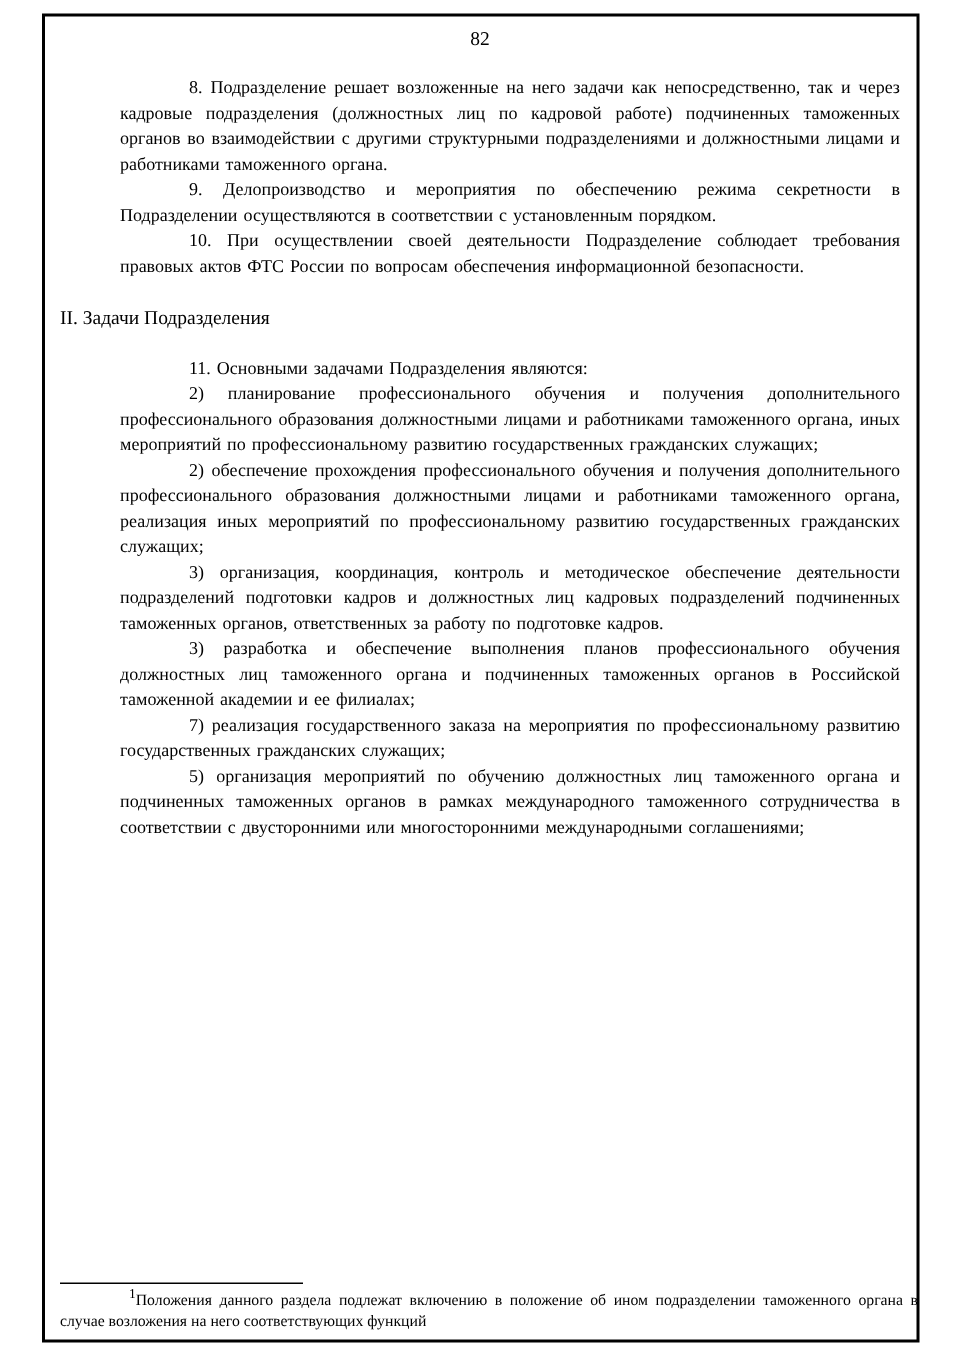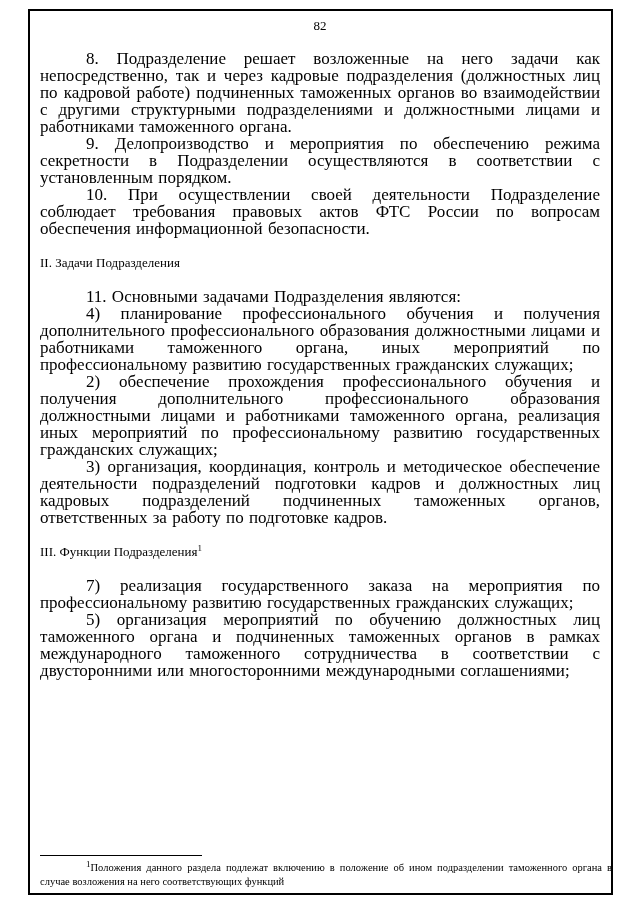--- a/index.html
+++ b/index.html
@@ -25,25 +25,26 @@
     position: absolute;
     left: 40px; right: 40px; top: 18px;
   }
   .page-number {
     text-align: center;
     font-size: 13px;
     line-height: 16px;
     margin-bottom: 16px;
   }
   p.body {
-    font-size: 17px;
+    font-size: 12px;
     line-height: 17px;
     text-align: justify;
     text-indent: 46px;
     word-spacing: 1px;
+    margin-left: 40px;
   }
   h2.heading {
     font-size: 13px;
     line-height: 17px;
     font-weight: normal;
     text-align: left;
     margin: 17px 0;
   }
   sup {
     font-size: 9px;
@@ -77,28 +78,26 @@
 
     <p class="body">8. Подразделение решает возложенные на него задачи как непосредственно, так и через кадровые подразделения (должностных лиц по кадровой работе) подчиненных таможенных органов во взаимодействии с другими структурными подразделениями и должностными лицами и работниками таможенного органа.</p>
     <p class="body">9. Делопроизводство и мероприятия по обеспечению режима секретности в Подразделении осуществляются в соответствии с установленным порядком.</p>
     <p class="body">10. При осуществлении своей деятельности Подразделение соблюдает требования правовых актов ФТС России по вопросам обеспечения информационной безопасности.</p>
 
     <h2 class="heading">
       <span>II. Задачи Подразделения</span>
     </h2>
 
     <p class="body">11. Основными задачами Подразделения являются:</p>
-    <p class="body">4) планирование профессионального обучения и получения дополнительного профессионального образования должностными лицами и работниками таможенного органа, иных мероприятий по профессиональному развитию государственных гражданских служащих;</p>
+    <p class="body">2) планирование профессионального обучения и получения дополнительного профессионального образования должностными лицами и работниками таможенного органа, иных мероприятий по профессиональному развитию государственных гражданских служащих;</p>
     <p class="body">2) обеспечение прохождения профессионального обучения и получения дополнительного профессионального образования должностными лицами и работниками таможенного органа, реализация иных мероприятий по профессиональному развитию государственных гражданских служащих;</p>
     <p class="body">3) организация, координация, контроль и методическое обеспечение деятельности подразделений подготовки кадров и должностных лиц кадровых подразделений подчиненных таможенных органов, ответственных за работу по подготовке кадров.</p>
 
-    <h2 class="heading">
-      <span>III. Функции Подразделения</span><sup>1</sup>
-    </h2>
 
+    <p class="body">3) разработка и обеспечение выполнения планов профессионального обучения должностных лиц таможенного органа и подчиненных таможенных органов в Российской таможенной академии и ее филиалах;</p>
     <p class="body">7) реализация государственного заказа на мероприятия по профессиональному развитию государственных гражданских служащих;</p>
     <p class="body">5) организация мероприятий по обучению должностных лиц таможенного органа и подчиненных таможенных органов в рамках международного таможенного сотрудничества в соответствии с двусторонними или многосторонними международными соглашениями;</p>
   </div>
 
   <div class="footnote">
     <div class="footnote-rule"></div>
     <p class="footnote-text"><sup>1</sup><span>Положения данного раздела подлежат включению в положение об ином подразделении таможенного органа в случае возложения на него соответствующих функций</span></p>
   </div>
 </div>
 

